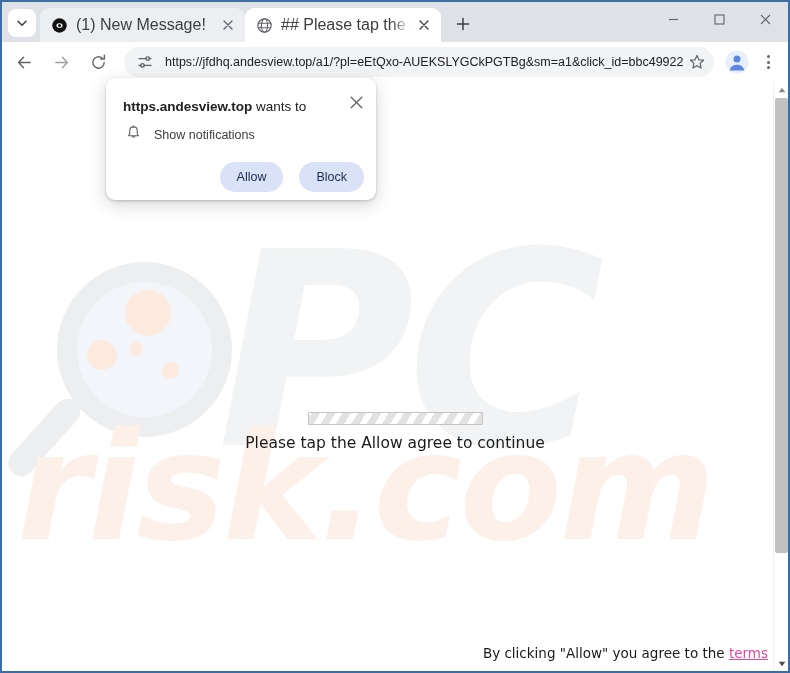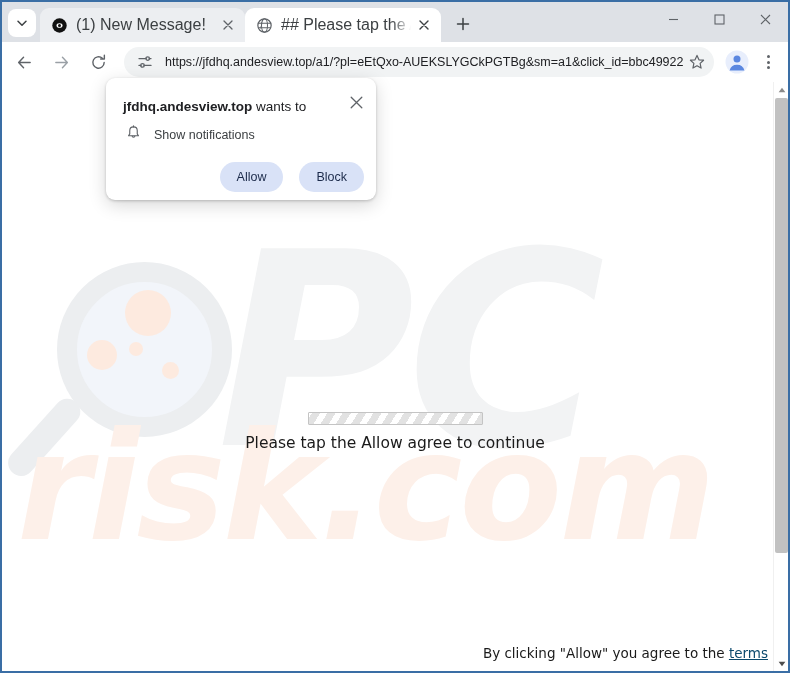--- a/index.html
+++ b/index.html
@@ -224,21 +224,21 @@
     font-family: "DejaVu Sans", sans-serif;
   }
   #terms-line {
     position: absolute;
     right: 20px; bottom: 10px;
     font-size: 13.5px;
     color: #1a1a1a;
     font-family: "DejaVu Sans", sans-serif;
     white-space: nowrap;
   }
-  #terms-link { text-decoration: underline; color: #0c4a6e; }
+  #terms-link { text-decoration: underline; color: #ec4899; }
 
   
   #perm-dialog {
     position: absolute; left: 104px; top: 76px;
     width: 270px; height: 122px;
     background: #ffffff;
     border-radius: 9px;
     box-shadow: 0 1px 3px rgba(0,0,0,0.20), 0 5px 18px rgba(0,0,0,0.16);
     z-index: 30;
   }
@@ -462,21 +462,21 @@
     <div id="sb-thumb"></div>
     <div class="sb-arrow" id="sb-down">
       <svg width="8" height="6" viewBox="0 0 8 6">
         <path d="M4 5.2 L0.6 0.8 L7.4 0.8 Z" fill="#4d4d4d"></path>
       </svg>
     </div>
   </div>
 
   <div id="perm-dialog">
     <div id="perm-title">
-      <b>jfdhq.andesview.top</b><span> wants to</span>
+      <b>https.andesview.top</b><span> wants to</span>
     </div>
 
     <div id="perm-close">
       <svg width="13" height="13" viewBox="0 0 13 13">
         <path d="M1.2 1.2 L11.8 11.8 M11.8 1.2 L1.2 11.8" stroke="#5f6368" stroke-width="1.3" stroke-linecap="round"></path>
       </svg>
     </div>
 
     <div id="perm-row">
       <span>

